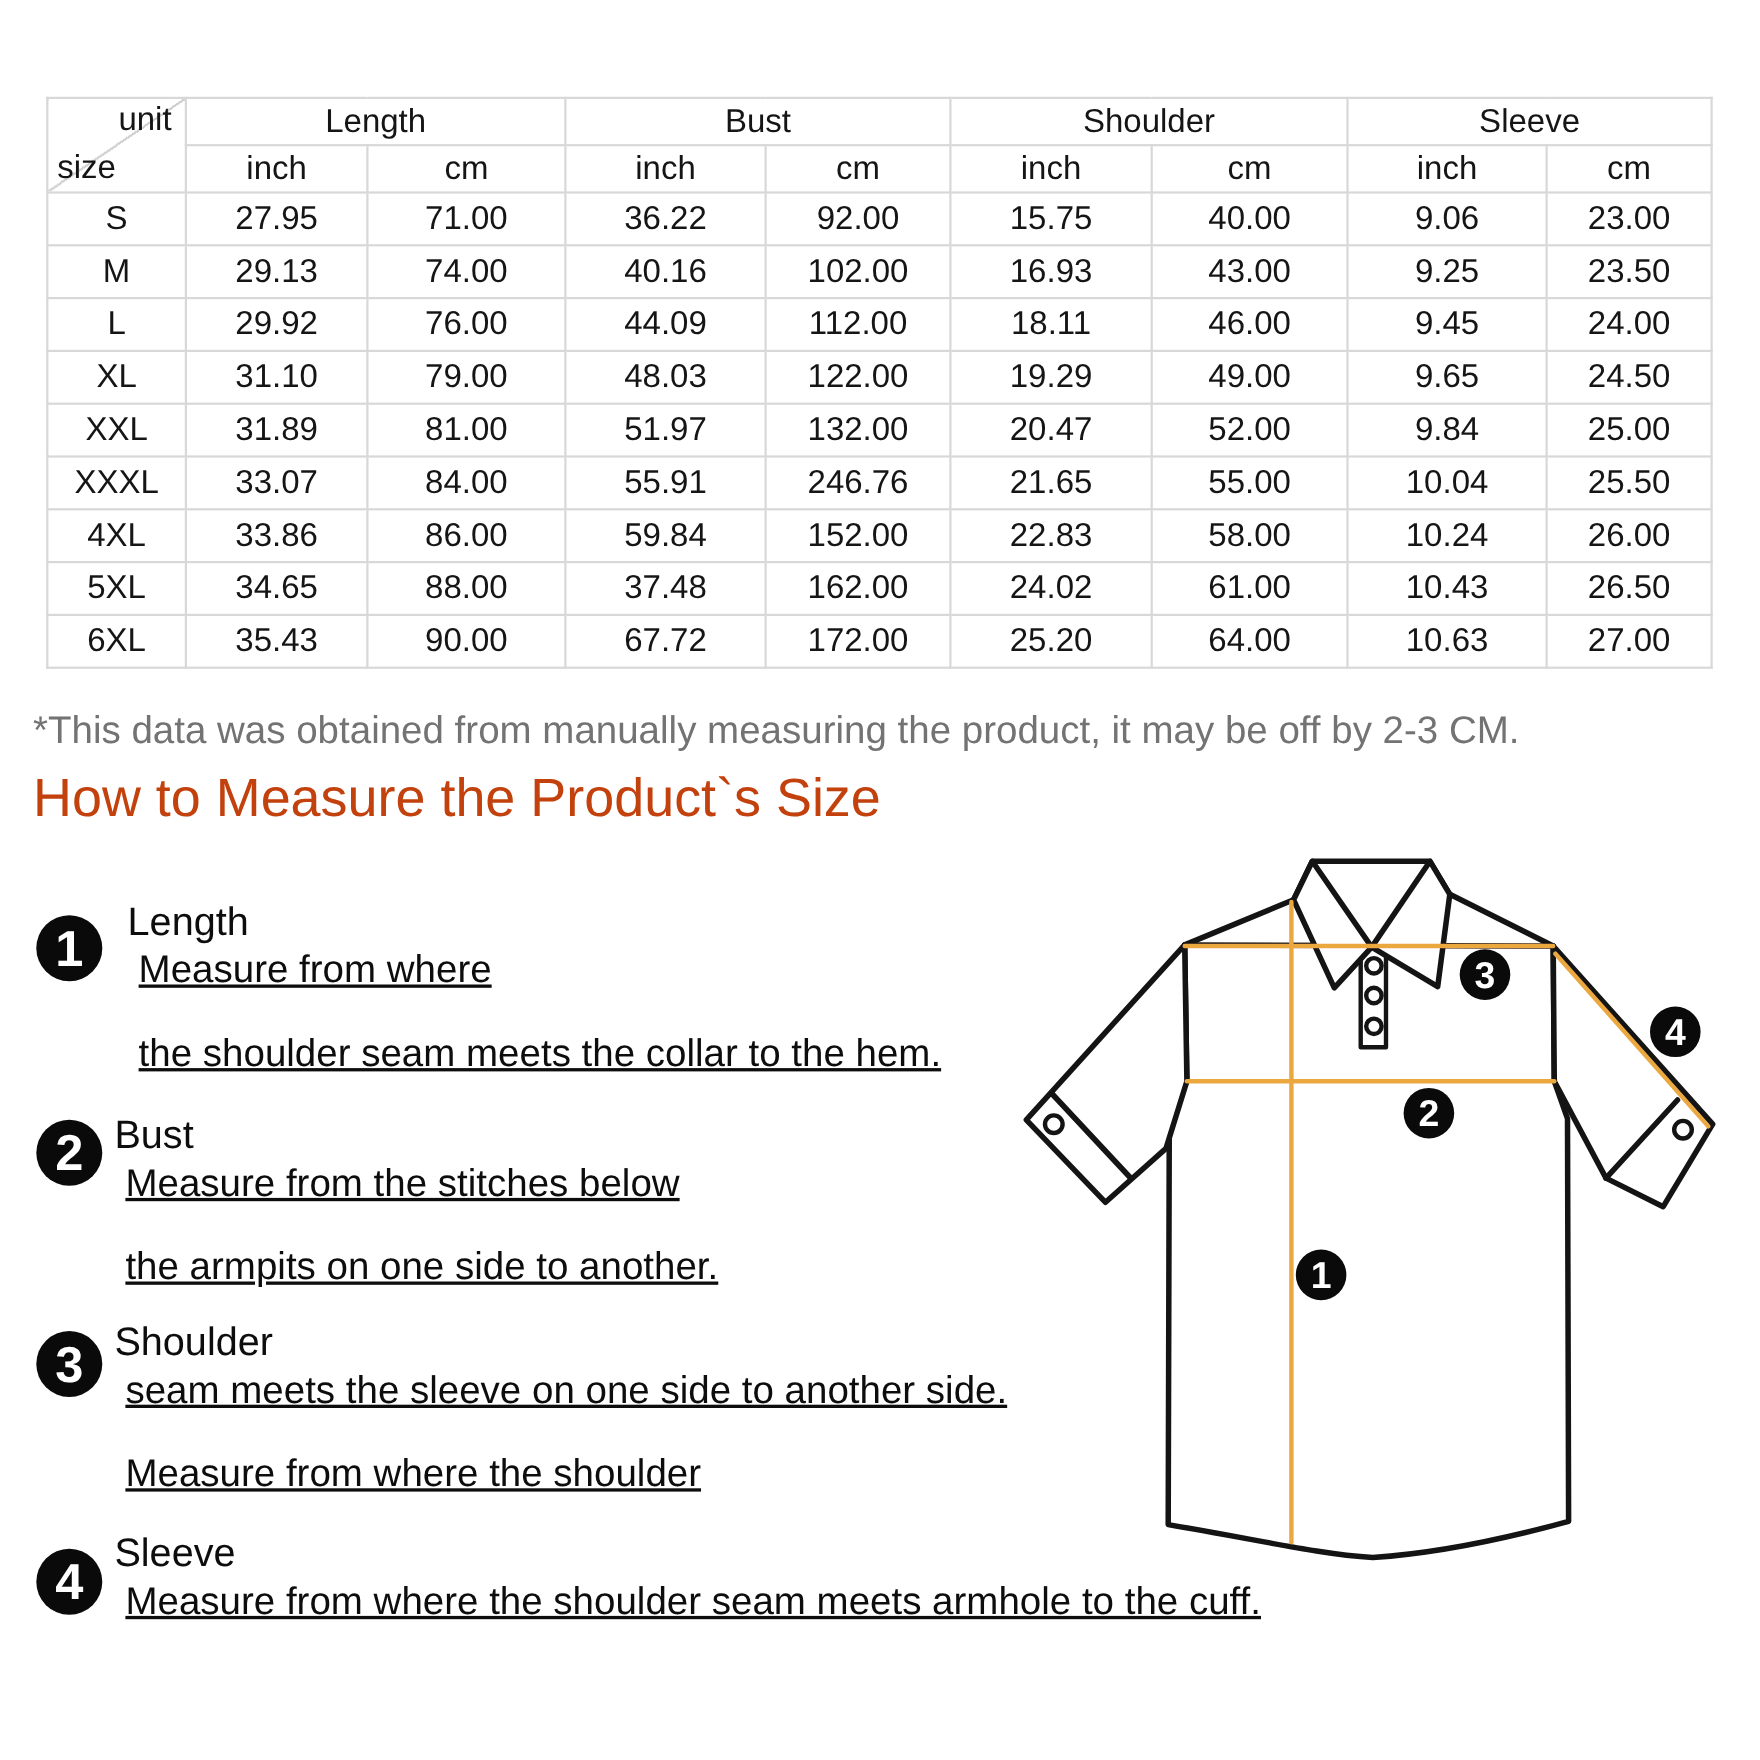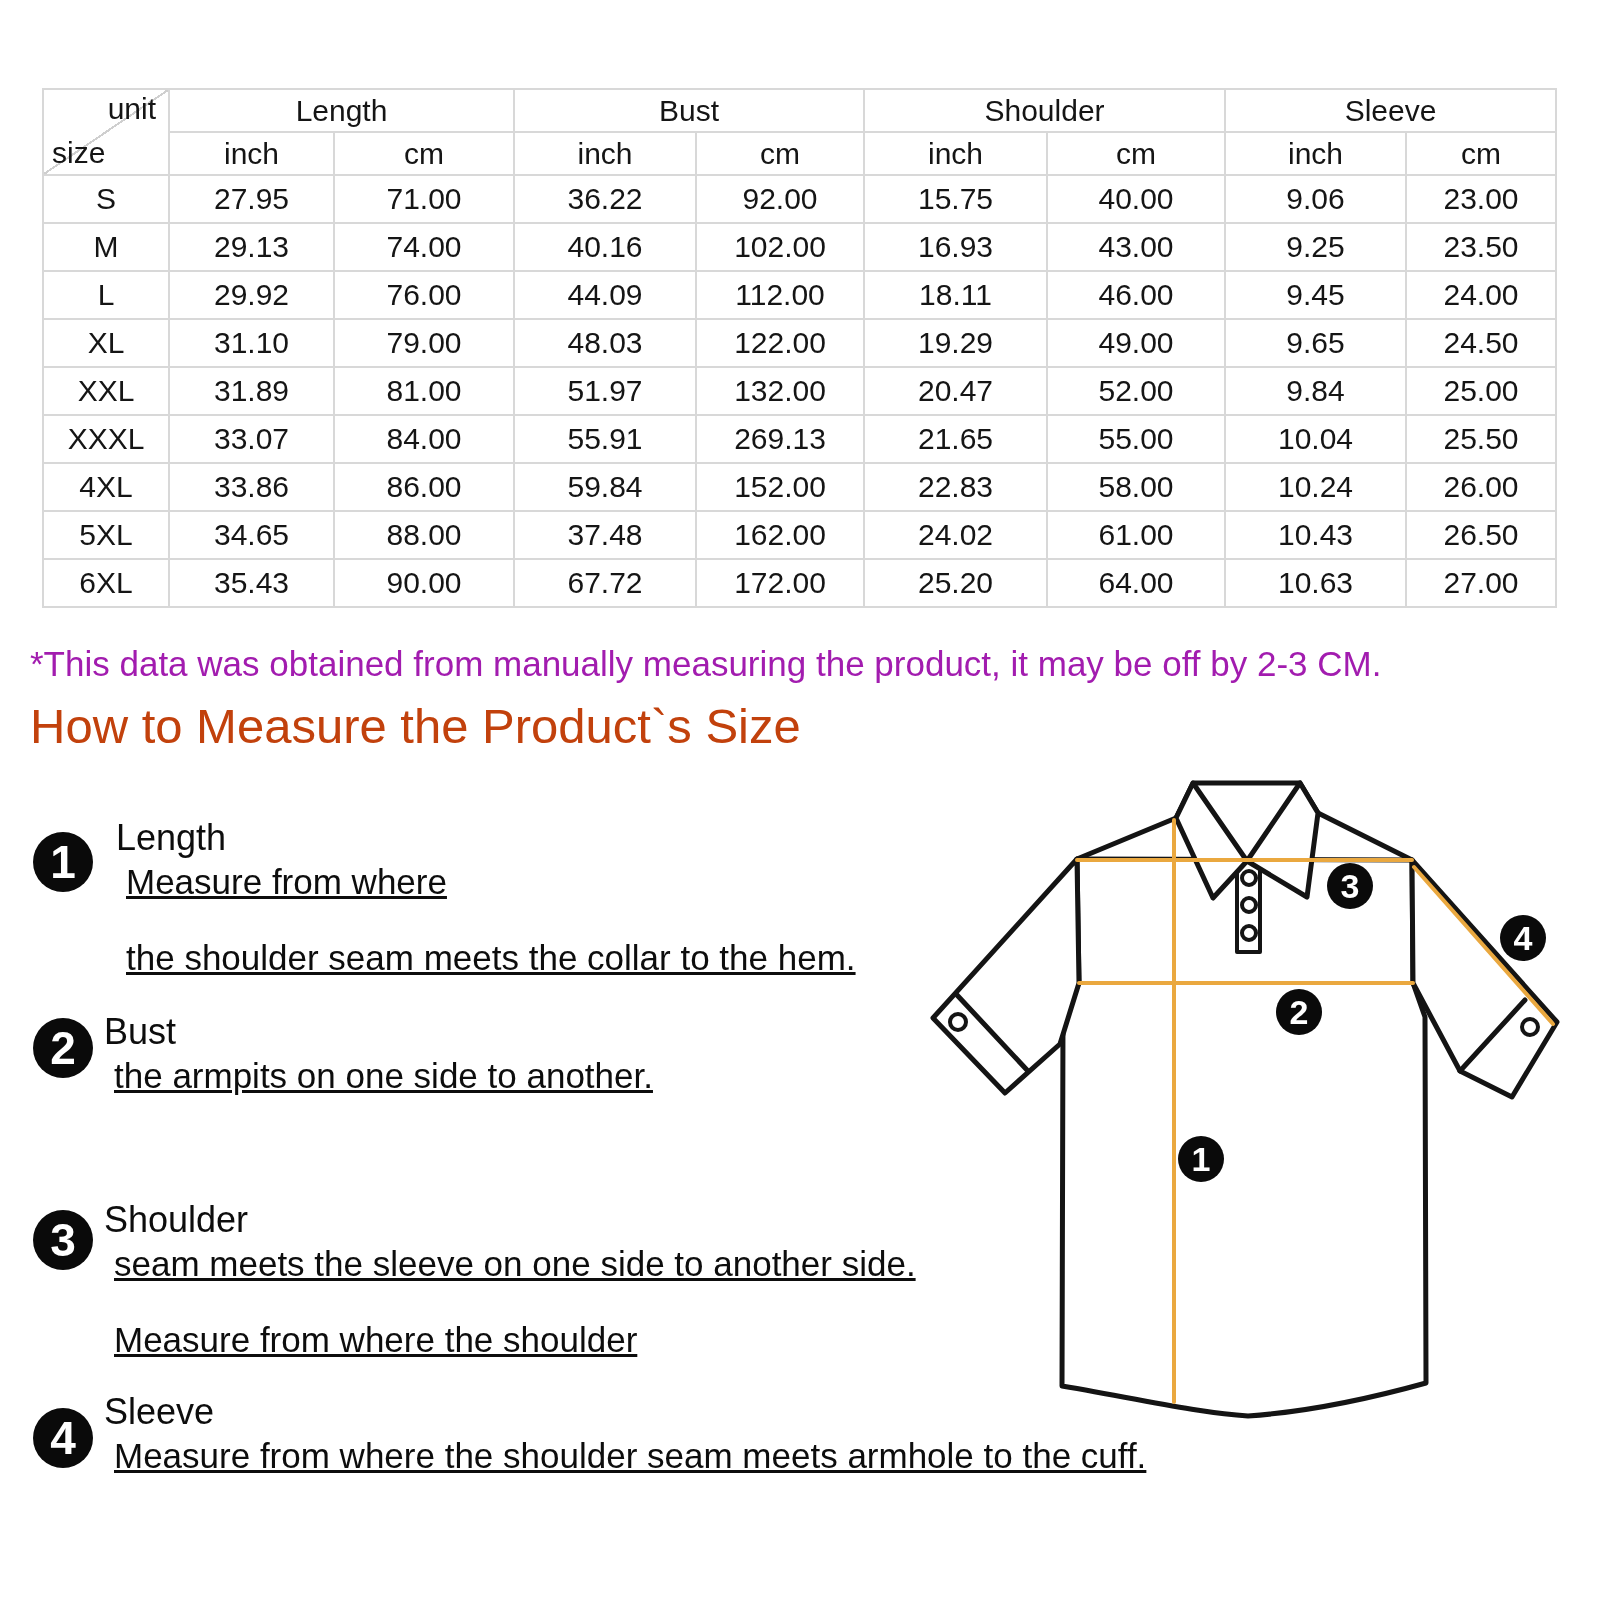--- a/index.html
+++ b/index.html
@@ -22,21 +22,21 @@
   td.corner {
     position:relative; height:84px;
     background-image:linear-gradient(to bottom right,
       transparent calc(50% - 1px), #cfcfcf calc(50% - 1px),
       #cfcfcf calc(50% + 1px), transparent calc(50% + 1px));
   }
   td.corner .corner-top { position:absolute; top:2px; right:12px; font-size:30px; }
   td.corner .corner-bottom { position:absolute; bottom:4px; left:8px; font-size:30px; }
 
   
-  .note { position:absolute; left:30px; top:644px; font-size:35px; color:#a21caf; }
+  .note { position:absolute; left:30px; top:644px; font-size:35px; color:#737373; }
   .heading { position:absolute; left:30px; top:698px; font-size:49px; color:#c2410c; }
 
   
   .badge {
     position:absolute; left:33px; width:60px; height:60px; border-radius:50%;
     background:#0a0a0a; color:#ffffff; display:flex; align-items:center;
     justify-content:center; font-size:46px; font-weight:bold; line-height:1;
   }
   .sect { position:absolute; font-size:35px; color:#0d0d0d; }
   .sect .sect-title { font-size:36px; line-height:44px; }
@@ -148,21 +148,21 @@
             <td>20.47</td>
             <td>52.00</td>
             <td>9.84</td>
             <td>25.00</td>
           </tr>
           <tr>
             <td>XXXL</td>
             <td>33.07</td>
             <td>84.00</td>
             <td>55.91</td>
-            <td>269.13</td>
+            <td>246.76</td>
             <td>21.65</td>
             <td>55.00</td>
             <td>10.04</td>
             <td>25.50</td>
           </tr>
           <tr>
             <td>4XL</td>
             <td>33.86</td>
             <td>86.00</td>
             <td>59.84</td>
@@ -205,20 +205,21 @@
   <div class="badge" style="top:832px;">1</div>
   <div class="sect" style="left:116px; top:816px;">
     <div class="sect-title">Length</div>
     <div class="sect-line">Measure from where</div>
     <div class="sect-line">the shoulder seam meets the collar to the hem.</div>
   </div>
 
   <div class="badge" style="top:1018px;">2</div>
   <div class="sect" style="left:104px; top:1010px;">
     <div class="sect-title">Bust</div>
+    <div class="sect-line">Measure from the stitches below</div>
     <div class="sect-line">the armpits on one side to another.</div>
   </div>
 
   <div class="badge" style="top:1210px;">3</div>
   <div class="sect" style="left:104px; top:1198px;">
     <div class="sect-title">Shoulder</div>
     <div class="sect-line">seam meets the sleeve on one side to another side.</div>
     <div class="sect-line">Measure from where the shoulder</div>
   </div>
 

